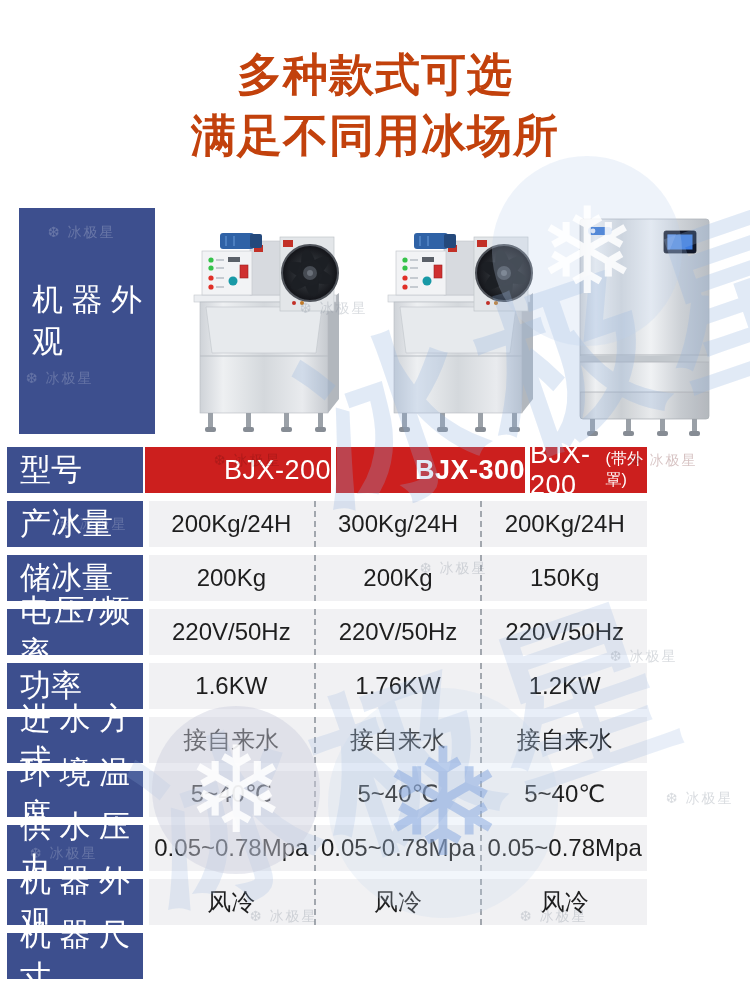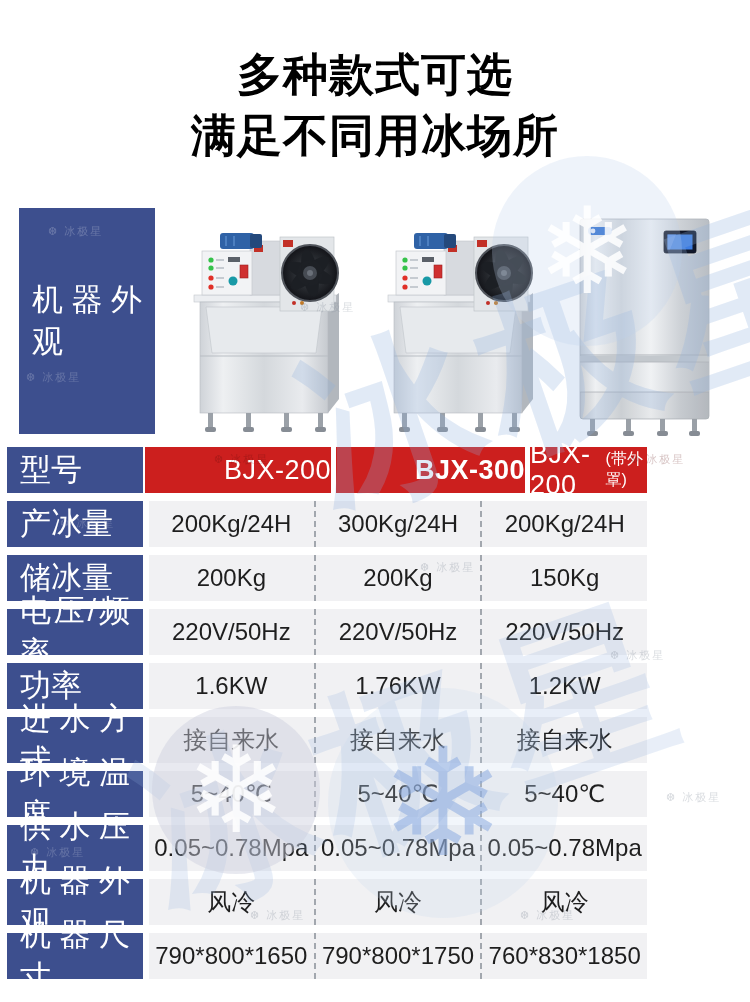--- a/index.html
+++ b/index.html
@@ -8,21 +8,21 @@
     font-family:"Liberation Sans","DejaVu Sans",sans-serif;
     background:#ffffff;
   }
   #page{
     position:relative;width:750px;height:1002px;
     background:#ffffff;overflow:hidden;
   }
   
   .title{
     position:absolute;top:44px;left:0;width:750px;
-    text-align:center;color:#000000;
+    text-align:center;color:#c2410c;
     font-size:45px;font-weight:900;line-height:61px;
     letter-spacing:1px;
   }
   
   .appearance-cell{
     position:absolute;left:19px;top:208px;width:136px;height:226px;
     background:var(--header-blue,#3d4f8e);
     display:flex;align-items:center;
   }
   .appearance-cell .jlabel{width:100%;}
@@ -80,21 +80,21 @@
   .wm-circle{
     position:absolute;border-radius:50%;
     display:flex;align-items:center;justify-content:center;
   }
   .wm-circle.c1{left:492px;top:156px;width:190px;height:190px;background:rgba(188,207,236,0.26);}
   .wm-circle.c2{left:152px;top:706px;width:168px;height:168px;background:rgba(204,207,222,0.45);}
   .wm-circle.c3{left:328px;top:688px;width:230px;height:230px;background:rgba(196,213,238,0.22);}
   .wm-flake{font-size:120px;line-height:1;color:rgba(255,255,255,0.85);}
   .c3 .wm-flake{font-size:150px;color:rgba(140,172,224,0.55);}
   .wm-mark{
-    position:absolute;font-size:11px;letter-spacing:2px;
+    position:absolute;font-size:14px;letter-spacing:2px;
     color:rgba(128,138,152,0.30);white-space:nowrap;
   }
 </style>
 </head>
 <body>
 
 <div id="page">
 
   <div class="title">
     <div>多种款式可选</div>
@@ -375,25 +375,20 @@
         <div class="tcell">风冷</div>
         <div class="tcell">风冷</div>
         <div class="tcell">风冷</div>
       </div>
     </div>
 
     <div class="trow">
       <div class="tlabel">
           <div class="jlabel">机器尺寸</div>
         </div>
-      <div class="tdata">
-        <div class="tcell">790*800*1650</div>
-        <div class="tcell">790*800*1750</div>
-        <div class="tcell">760*830*1850</div>
-      </div>
     </div>
 
   </div>
 
   <div class="wm-layer">
     <div class="wm-big b1">冰极星</div>
     <div class="wm-big b2">冰极星</div>
     <div class="wm-circle c1">
         <span class="wm-flake">❄</span>
       </div>

